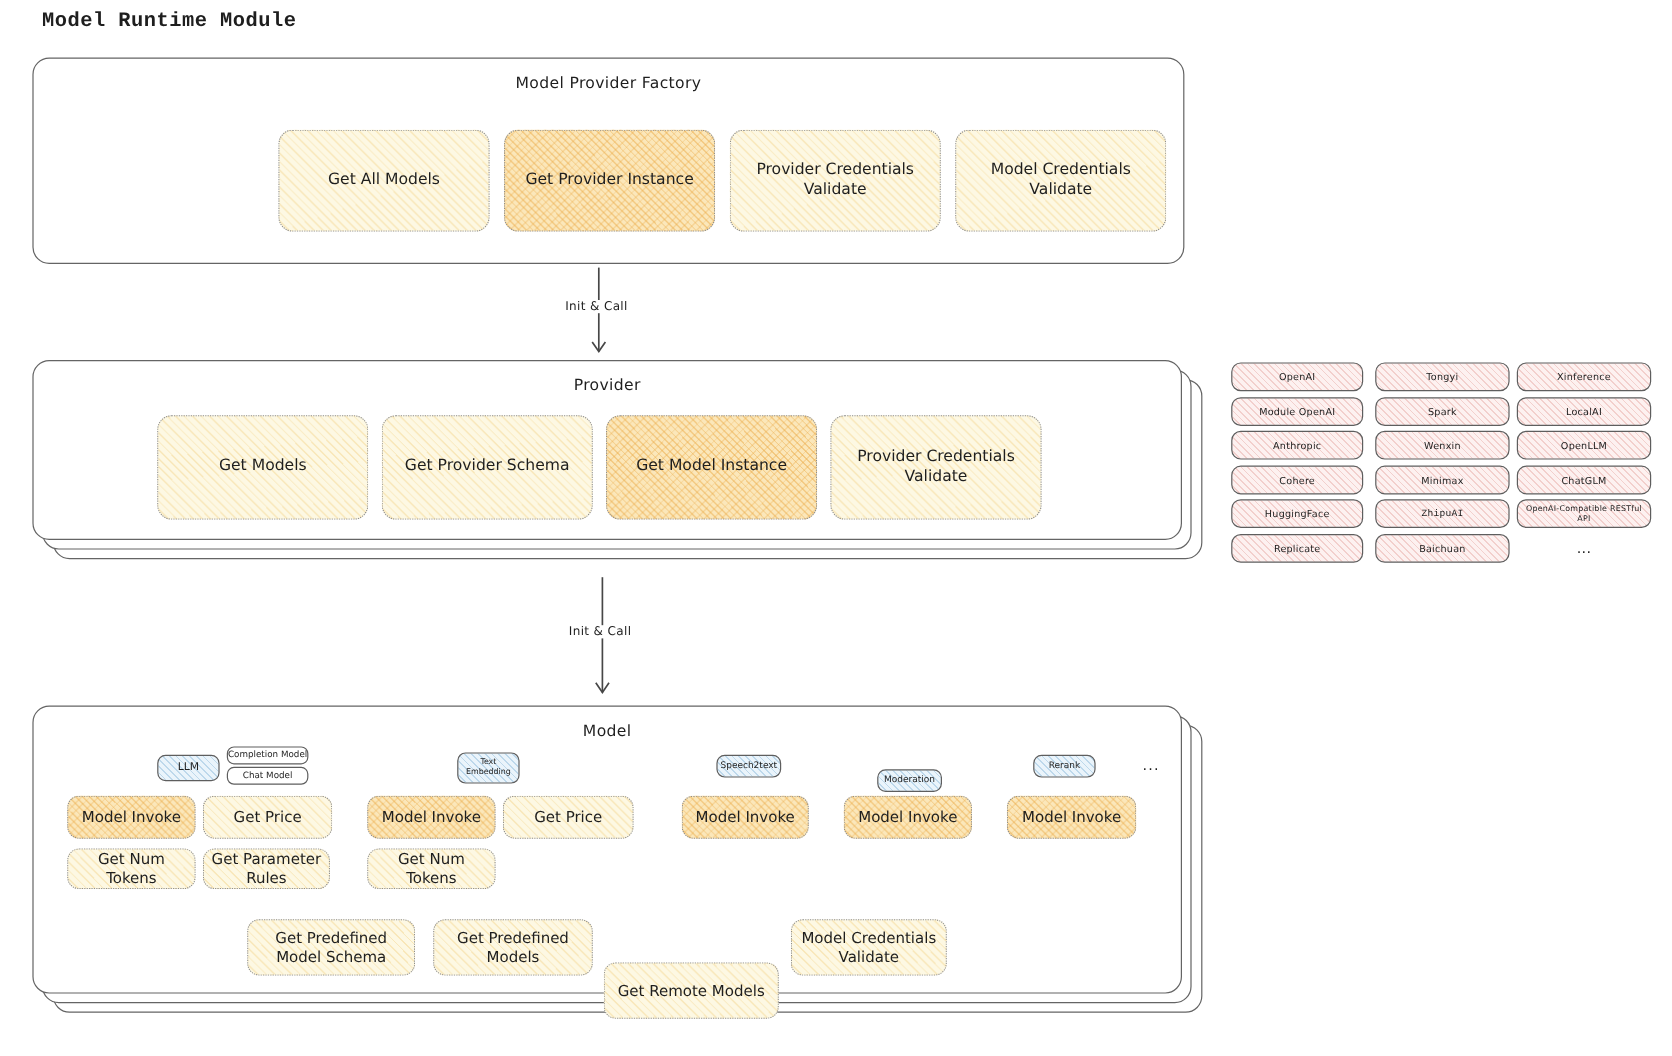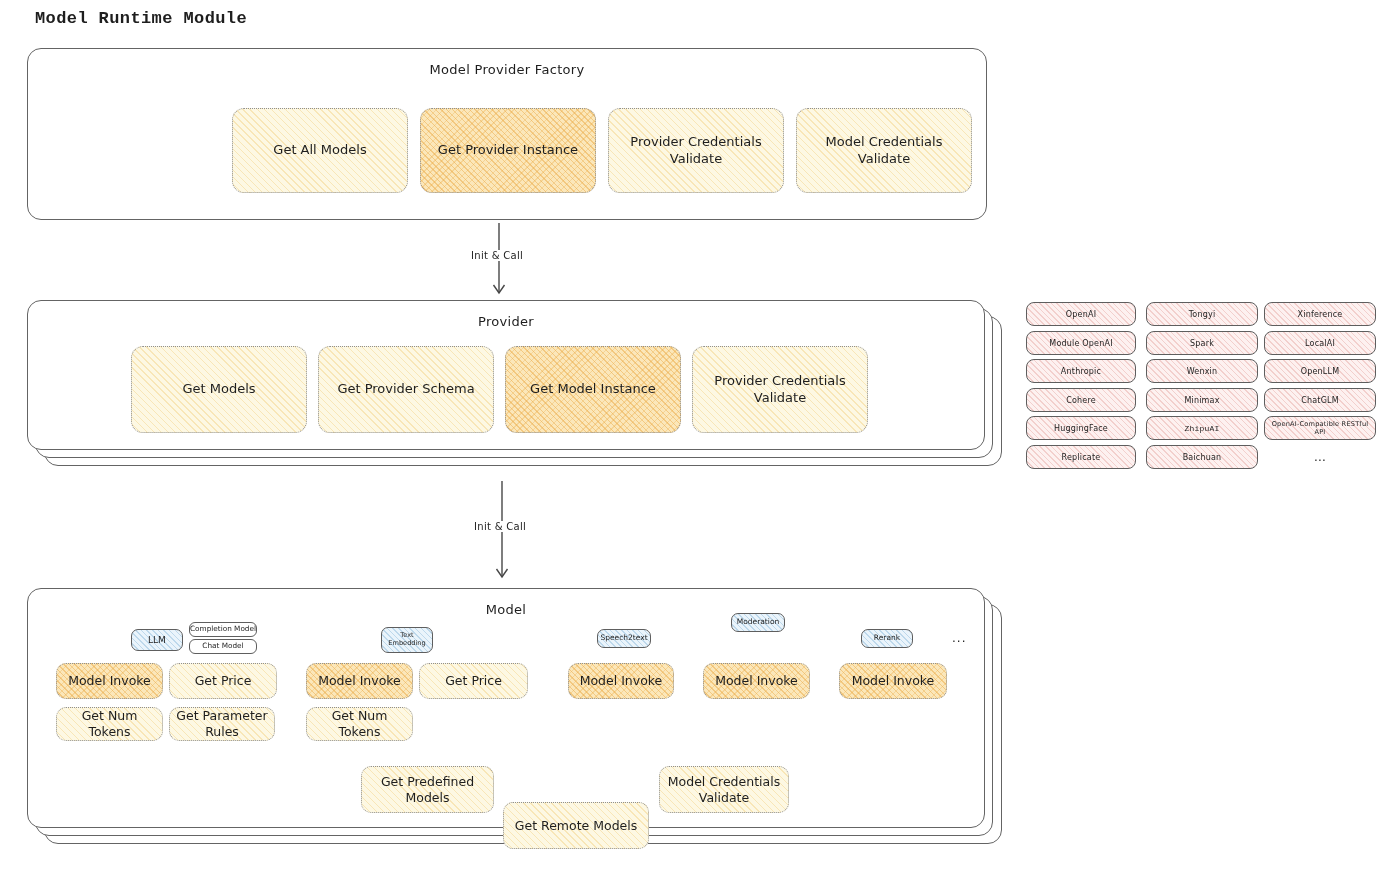--- a/index.html
+++ b/index.html
@@ -131,34 +131,35 @@
   <div class="sheet" style="left:44px;top:604px;width:958px;height:240px;"></div>
   <div class="sheet" style="left:35px;top:596px;width:958px;height:240px;"></div>
   <div class="outer-box" style="left:27px;top:588px;width:958px;height:240px;">
     <div class="box-title">Model</div>
 
     <div class="tab hatch-blue" style="left:103px;top:40px;width:52px;height:22px;font-size:9px;">LLM</div>
     <div class="tab white" style="left:161px;top:33px;width:68px;height:15px;">Completion Model</div>
     <div class="tab white" style="left:161px;top:50px;width:68px;height:15px;">Chat Model</div>
     <div class="tab hatch-blue wrap" style="left:353px;top:38px;width:52px;height:26px;">Text Embedding</div>
     <div class="tab hatch-blue" style="left:569px;top:40px;width:54px;height:19px;">Speech2text</div>
-    <div class="tab hatch-blue" style="left:703px;top:24px;width:54px;height:19px;">Moderation</div>
+    <div class="tab hatch-blue" style="left:703px;top:52px;width:54px;height:19px;">Moderation</div>
     <div class="tab hatch-blue" style="left:833px;top:40px;width:52px;height:19px;">Rerank</div>
     <div class="ellipsis" style="left:924px;top:42px;">...</div>
 
     <div class="btn small hatch-orange" style="left:28px;top:74px;width:107px;height:36px;">Model Invoke</div>
     <div class="btn small hatch-yellow" style="left:141px;top:74px;width:108px;height:36px;">Get Price</div>
     <div class="btn small hatch-orange" style="left:278px;top:74px;width:107px;height:36px;">Model Invoke</div>
     <div class="btn small hatch-yellow" style="left:391px;top:74px;width:109px;height:36px;">Get Price</div>
     <div class="btn small hatch-orange" style="left:540px;top:74px;width:106px;height:36px;">Model Invoke</div>
     <div class="btn small hatch-orange" style="left:675px;top:74px;width:107px;height:36px;">Model Invoke</div>
     <div class="btn small hatch-orange" style="left:811px;top:74px;width:108px;height:36px;">Model Invoke</div>
 
     <div class="btn small hatch-yellow" style="left:28px;top:118px;width:107px;height:34px;">Get Num Tokens</div>
     <div class="btn small hatch-yellow" style="left:141px;top:118px;width:106px;height:34px;">Get Parameter Rules</div>
     <div class="btn small hatch-yellow" style="left:278px;top:118px;width:107px;height:34px;">Get Num Tokens</div>
 
+    <div class="btn small hatch-yellow" style="left:178px;top:177px;width:140px;height:47px;">Get Predefined Model Schema</div>
     <div class="btn small hatch-yellow" style="left:333px;top:177px;width:133px;height:47px;">Get Predefined Models</div>
     <div class="btn small hatch-yellow" style="left:475px;top:177px;width:146px;height:47px;margin-top:36px;">Get Remote Models</div>
     <div class="btn small hatch-yellow" style="left:631px;top:177px;width:130px;height:47px;">Model Credentials Validate</div>
   </div>
 
 </div>
 
 </body></html>

